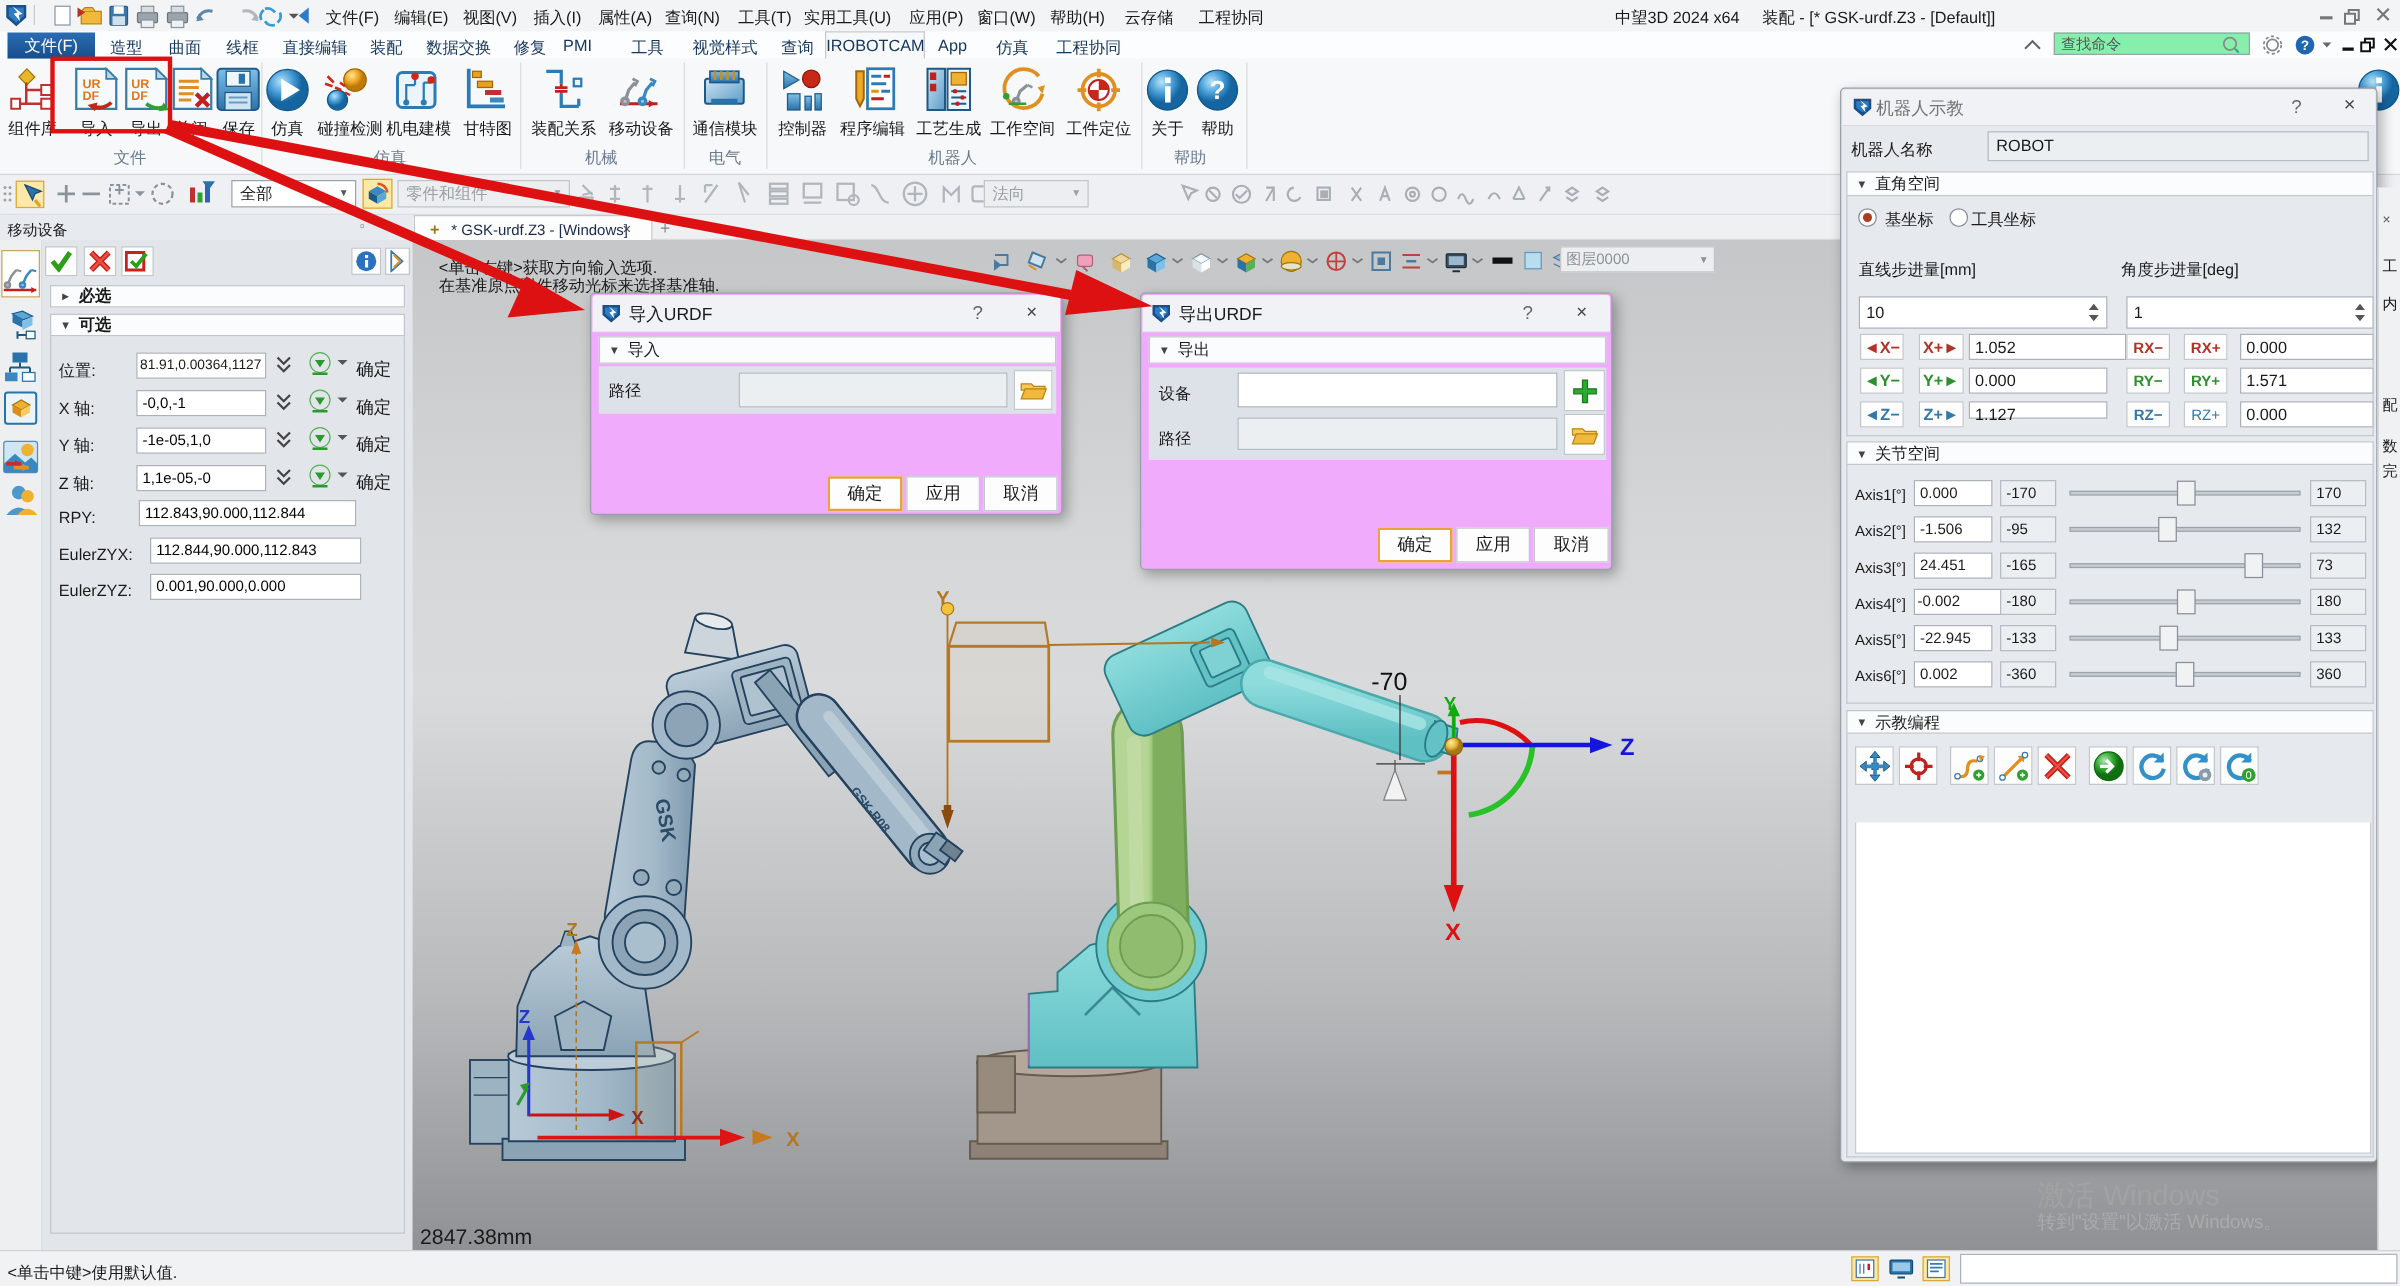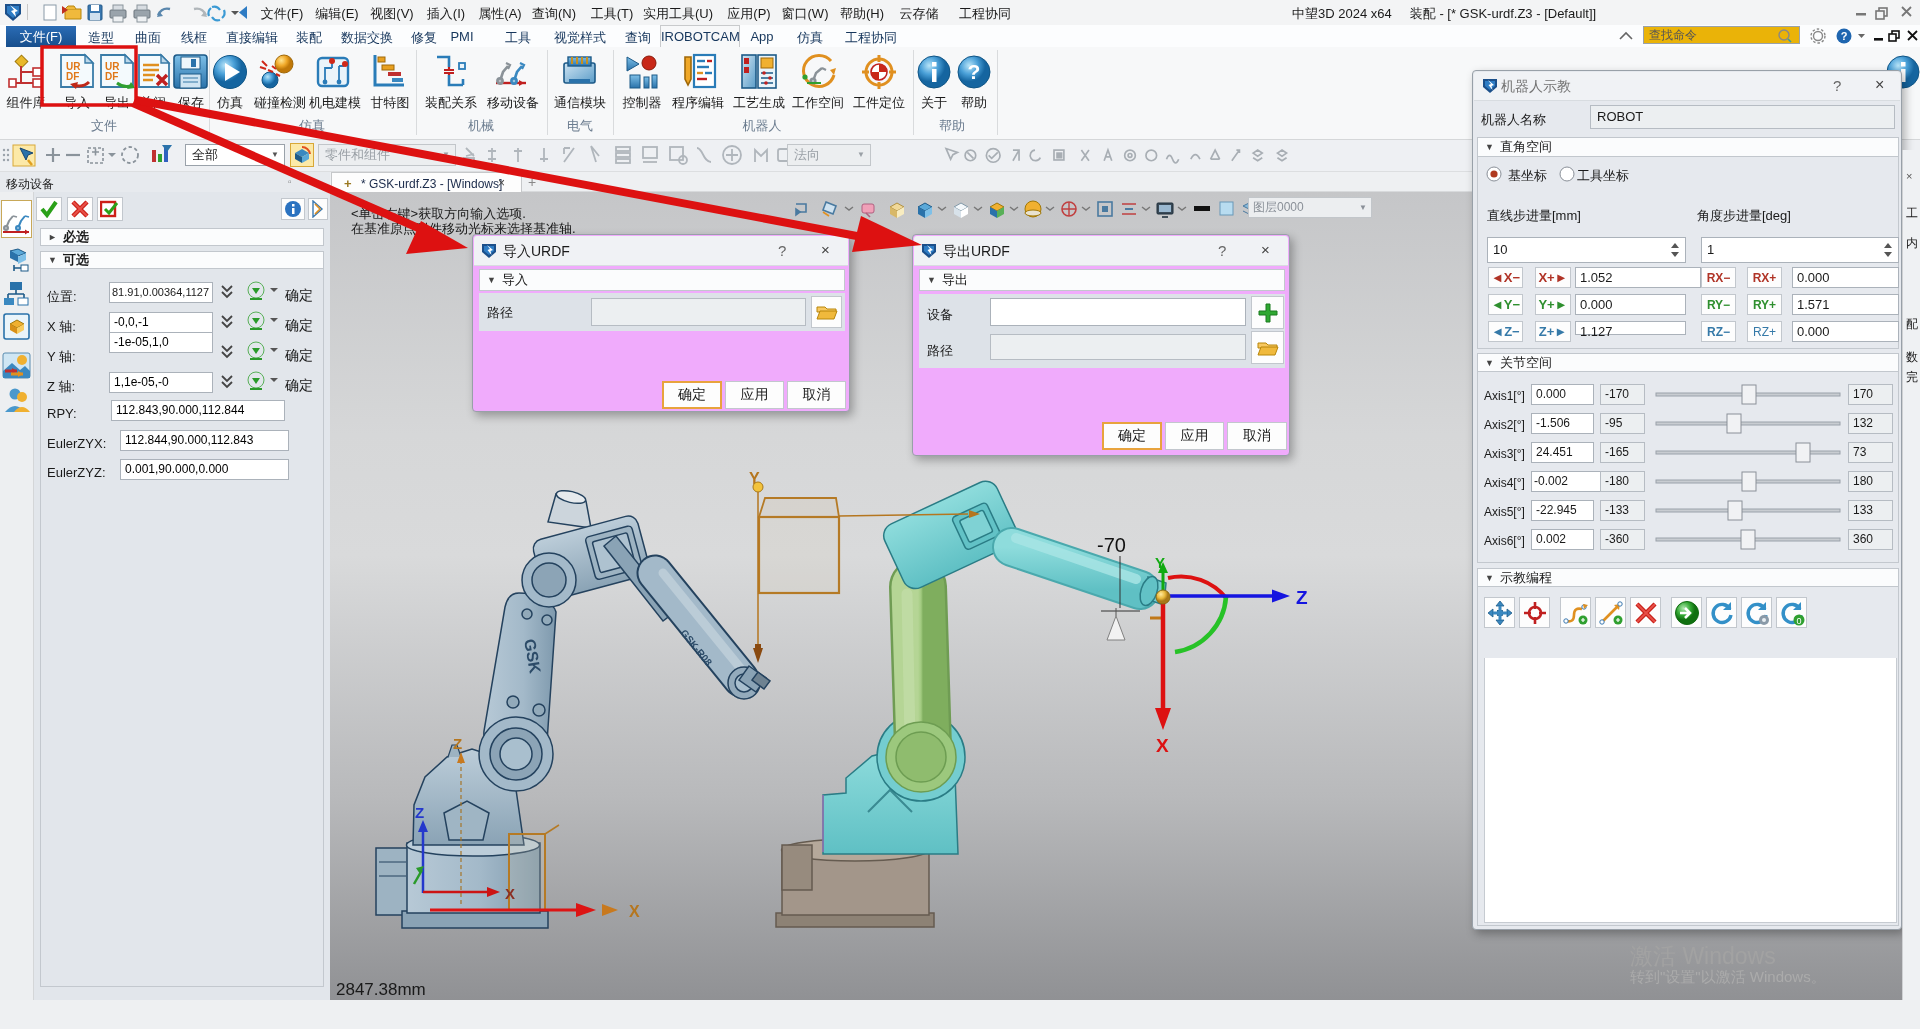--- a/index.html
+++ b/index.html
@@ -94,21 +94,21 @@
       </div>
 <div class="abs" style="left:660px;top:0;width:80px;height:22px;background:#f7f8f9;border:1px solid #c8cacc;border-bottom:none;color:#16365c;font-size:13px;text-align:center;line-height:21px">IROBOTCAM</div>
 <div class="abs" style="top:4px;width:100%;font-size:13px;color:#16365c">
         <span class="abs" style="left:762px;transform:translateX(-50%)">App</span>
         <span class="abs" style="left:810px;transform:translateX(-50%)">仿真</span>
         <span class="abs" style="left:871px;transform:translateX(-50%);white-space:nowrap">工程协同</span>
       </div>
 <svg class="abs" style="left:1616px;top:3px" width="300 " height="18" viewBox="0 0 300 18">
  <path d="M4 11 l6 -6 6 6" fill="none" stroke="#666" stroke-width="1.6"></path>
 </svg>
-<div class="abs" style="left:1643px;top:1px;width:157px;height:18px;background:#eab308;border:1px solid #9aa2aa;font-size:12px;color:#555;line-height:17px;padding-left:5px">查找命令</div>
+<div class="abs" style="left:1643px;top:1px;width:157px;height:18px;background:#86efac;border:1px solid #9aa2aa;font-size:12px;color:#555;line-height:17px;padding-left:5px">查找命令</div>
 <svg class="abs" style="left:1770px;top:3px" width="150" height="16" viewBox="0 0 150 16">
  <circle cx="14" cy="7" r="5" fill="none" stroke="#888" stroke-width="1.4"></circle>
         <path d="M18 11 l3 3" stroke="#3a9a9a" stroke-width="1.6"></path>
  <g fill="none" stroke="#888" stroke-width="1.4">
           <circle cx="48" cy="8" r="4.5"></circle>
           <circle cx="48" cy="8" r="7" stroke-dasharray="2.5 2"></circle>
         </g>
  <circle cx="74" cy="8" r="7.5" fill="#1f66b0"></circle>
         <text x="74" y="12" font-size="11" fill="#fff" text-anchor="middle" font-weight="bold">?</text>
  <path d="M88 6 l3.5 4 3.5 -4 z" fill="#666"></path>
@@ -537,21 +537,21 @@
 <div class="abs" style="left:6px;top:59px;width:284px;height:736px;border:1px solid #c3c8ce">
  <div class="abs secbar" style="left:-1px;top:-1px;width:284px;height:18px">
           <span class="arr">▼</span>
           <b style="font-weight:bold">可选</b>
         </div>
  <div class="abs t13" style="left:6px;top:36px">位置:</div>
  <div class="abs inp" style="left:68px;top:30px;width:104px;height:21px;font-size:11px;line-height:19px;overflow:hidden;padding-left:2px;color:#1a1a1a">81.91,0.00364,1127</div>
  <div class="abs t13" style="left:6px;top:66px">X 轴:</div>
  <div class="abs inp" style="left:68px;top:60px;width:104px;height:21px;font-size:12px;line-height:19px;padding-left:4px">-0,0,-1</div>
  <div class="abs t13" style="left:6px;top:96px">Y 轴:</div>
- <div class="abs inp" style="left:68px;top:80px;width:104px;height:21px;font-size:12px;line-height:19px;padding-left:4px">-1e-05,1,0</div>
+ <div class="abs inp" style="left:68px;top:90px;width:104px;height:21px;font-size:12px;line-height:19px;padding-left:4px">-1e-05,1,0</div>
  <div class="abs t13" style="left:6px;top:126px">Z 轴:</div>
  <div class="abs inp" style="left:68px;top:120px;width:104px;height:21px;font-size:12px;line-height:19px;padding-left:4px">1,1e-05,-0</div>
  <div class="abs t13" style="left:6px;top:154px">RPY:</div>
  <div class="abs inp" style="left:70px;top:148px;width:174px;height:21px;font-size:12px;line-height:19px;padding-left:4px">112.843,90.000,112.844</div>
  <div class="abs t13" style="left:6px;top:184px">EulerZYX:</div>
  <div class="abs inp" style="left:79px;top:178px;width:169px;height:21px;font-size:12px;line-height:19px;padding-left:4px">112.844,90.000,112.843</div>
  <div class="abs t13" style="left:6px;top:213px">EulerZYZ:</div>
  <div class="abs inp" style="left:79px;top:207px;width:169px;height:21px;font-size:12px;line-height:19px;padding-left:4px">0.001,90.000,0.000</div>
  <svg class="abs" style="left:177px;top:28px" width="120" height="130" viewBox="0 0 120 130">
   <g fill="none" stroke="#444" stroke-width="1.8">
@@ -1065,20 +1065,38 @@
 
 <div class="abs" id="rstrip" style="left:1902px;top:150px;width:18px;height:850px;background:#eff1f3;border-left:1px solid #cfd1d3">
  <div class="abs" style="left:3px;top:20px;font-size:11px;color:#555">×</div>
  <div class="abs t12" style="left:3px;top:55px">工</div>
  <div class="abs t12" style="left:3px;top:85px">内</div>
  <div class="abs t12" style="left:3px;top:166px">配</div>
  <div class="abs t12" style="left:3px;top:199px">数</div>
  <div class="abs t12" style="left:3px;top:219px">完</div>
 </div>
 
+<div class="abs" id="statusbar" style="left:0;top:1000px;width:1920px;height:29px;background:#f1f2f3;border-top:1px solid #d0d2d4">
+ <div class="abs t13" style="left:6px;top:8px">&lt;单击中键&gt;使用默认值.</div>
+ <div class="abs" style="left:1481px;top:4px;width:22px;height:20px;background:#fce9a8;border:1px solid #d8a838"><svg width="20" height="18" viewBox="0 0 20 18">
+          <rect x="3" y="2" width="14" height="14" fill="#fff" stroke="#3a78b0"></rect>
+          <path d="M6 5 v8 M9 5 v8" stroke="#3a78b0"></path>
+          <path d="M13 5 v5" stroke="#c02020" stroke-width="2"></path>
+        </svg></div>
+ <div class="abs" style="left:1510px;top:4px;width:22px;height:20px"><svg width="22" height="20" viewBox="0 0 22 20">
+          <rect x="2" y="3" width="18" height="11" rx="1" fill="#2a72aa" stroke="#164a74"></rect>
+          <rect x="4" y="5" width="14" height="7" fill="#9cc8e8"></rect>
+          <path d="M8 17 h6" stroke="#164a74" stroke-width="1.6"></path>
+        </svg></div>
+ <div class="abs" style="left:1538px;top:4px;width:22px;height:20px;background:#fce9a8;border:1px solid #d8a838"><svg width="20" height="18" viewBox="0 0 20 18">
+          <rect x="3" y="2" width="14" height="14" fill="#fff" stroke="#3a78b0"></rect>
+          <path d="M5 5 h10 M5 8 h10 M5 11 h7" stroke="#3a78b0" stroke-width="1.4"></path>
+        </svg></div>
+ <div class="abs inp" style="left:1568px;top:2px;width:350px;height:24px"></div>
+</div>
 
 <svg class="abs" id="redanno" width="1920" height="1029" viewBox="0 0 1920 1029" style="left:0;top:0;pointer-events:none;z-index:60">
  <rect x="42" y="47" width="94" height="58" fill="none" stroke="#dd1111" stroke-width="3.5"></rect>
  <line x1="133" y1="103" x2="432" y2="234" stroke="#dd1111" stroke-width="8"></line>
  <polygon points="468,248 421,221 406,254" fill="#dd1111"></polygon>
  <line x1="136" y1="100" x2="862" y2="237" stroke="#dd1111" stroke-width="8"></line>
  <polygon points="922,245 861,216 852,252" fill="#dd1111"></polygon>
 </svg>
 
 </div>

